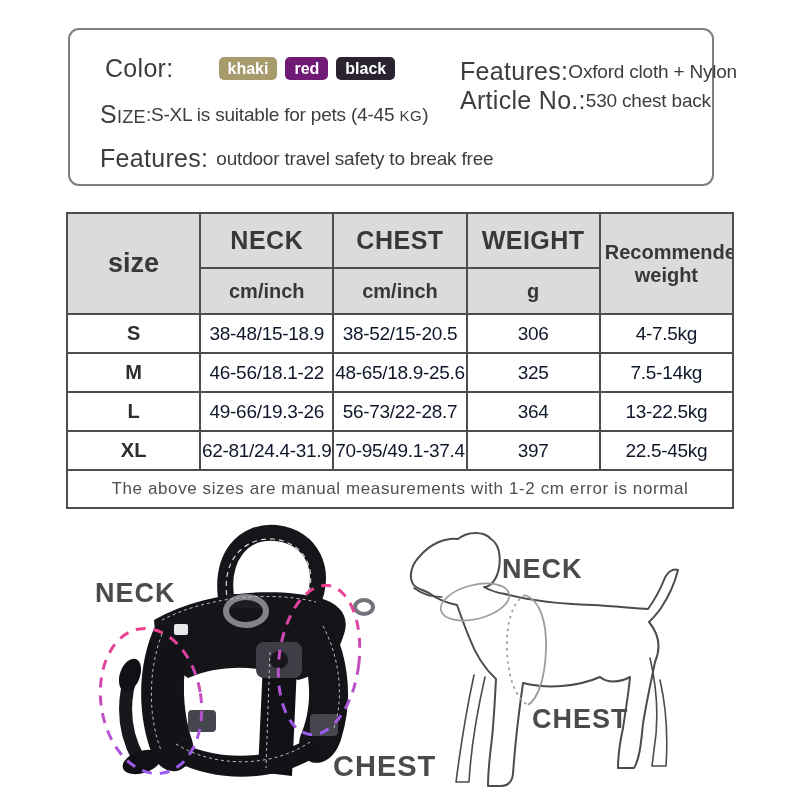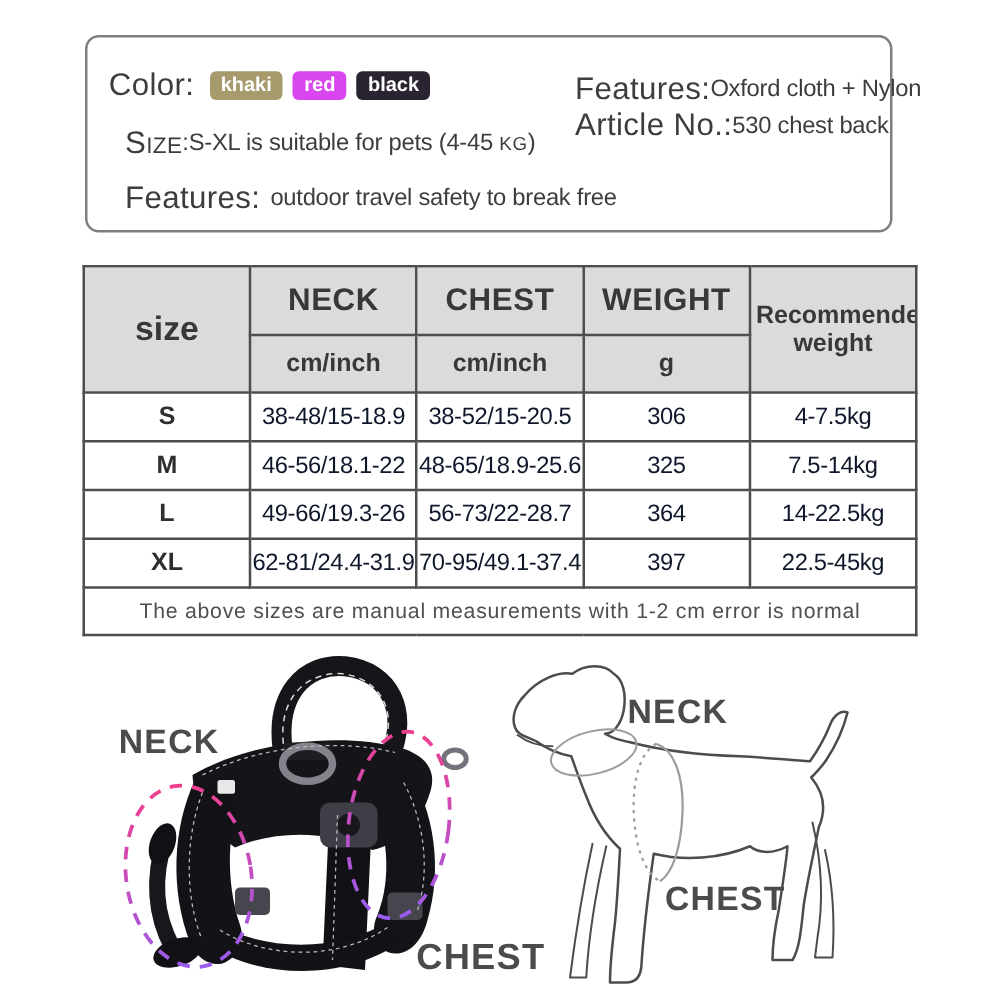--- a/index.html
+++ b/index.html
@@ -12,32 +12,32 @@
   
   #info-box {
     position:absolute; left:68px; top:28px; width:646px; height:158px;
     border:2px solid #7f7f7f; border-radius:11px; background:#fff;
   }
   .info-row { position:absolute; display:flex; align-items:center; white-space:nowrap; }
   .lbl { font-size:25px; color:#3d3d3d; letter-spacing:0.3px; }
   .val { font-size:19px; color:#3d3d3d; letter-spacing:-0.2px; }
   .sc  { font-variant:small-caps; }
   .unit{ font-size:15px; letter-spacing:0.5px; }
-  #row-color    { left:17px;  top:24px; }
+  #row-color    { left:35px;  top:24px;gap:33px; }
   #row-material { left:390px; top:27px; }
   #row-size     { left:30px;  top:70px; }
   #row-article  { left:390px; top:56px; }
   #row-features { left:30px;  top:114px; }
   .swatch-strip { display:flex; gap:8px; margin-left:12px; }
   .swatch {
     color:#fff; font-size:16px; font-weight:bold; padding:2px 9px 1px;
     border-radius:5px; line-height:1.2;
   }
   .swatch-khaki { background:#a79b6e; }
-  .swatch-red   { background:#d946ef; }
+  .swatch-red   { background:#701a75; }
   .swatch-black { background:#2a2430; }
 
   
   #spec-table {
     position:absolute; left:66px; top:212px; width:668px;
     border-collapse:collapse; table-layout:fixed;
   }
   #spec-table th, #spec-table td {
     border:2px solid #4d4d4d; text-align:center; vertical-align:middle; padding:0;
     overflow:hidden;
@@ -136,21 +136,21 @@
     <td class="c-data">46-56/18.1-22</td>
     <td class="c-data">48-65/18.9-25.6</td>
     <td class="c-data">325</td>
     <td class="c-data">7.5-14kg</td>
   </tr>
   <tr class="tr-data">
     <td class="c-size">L</td>
     <td class="c-data">49-66/19.3-26</td>
     <td class="c-data">56-73/22-28.7</td>
     <td class="c-data">364</td>
-    <td class="c-data">14-22.5kg</td>
+    <td class="c-data">13-22.5kg</td>
   </tr>
   <tr class="tr-data">
     <td class="c-size">XL</td>
     <td class="c-data">62-81/24.4-31.9</td>
     <td class="c-data">70-95/49.1-37.4</td>
     <td class="c-data">397</td>
     <td class="c-data">22.5-45kg</td>
   </tr>
   <tr class="tr-note">
     <td colspan="5" class="note-cell">The above sizes are manual measurements with 1-2 cm error is normal</td>

